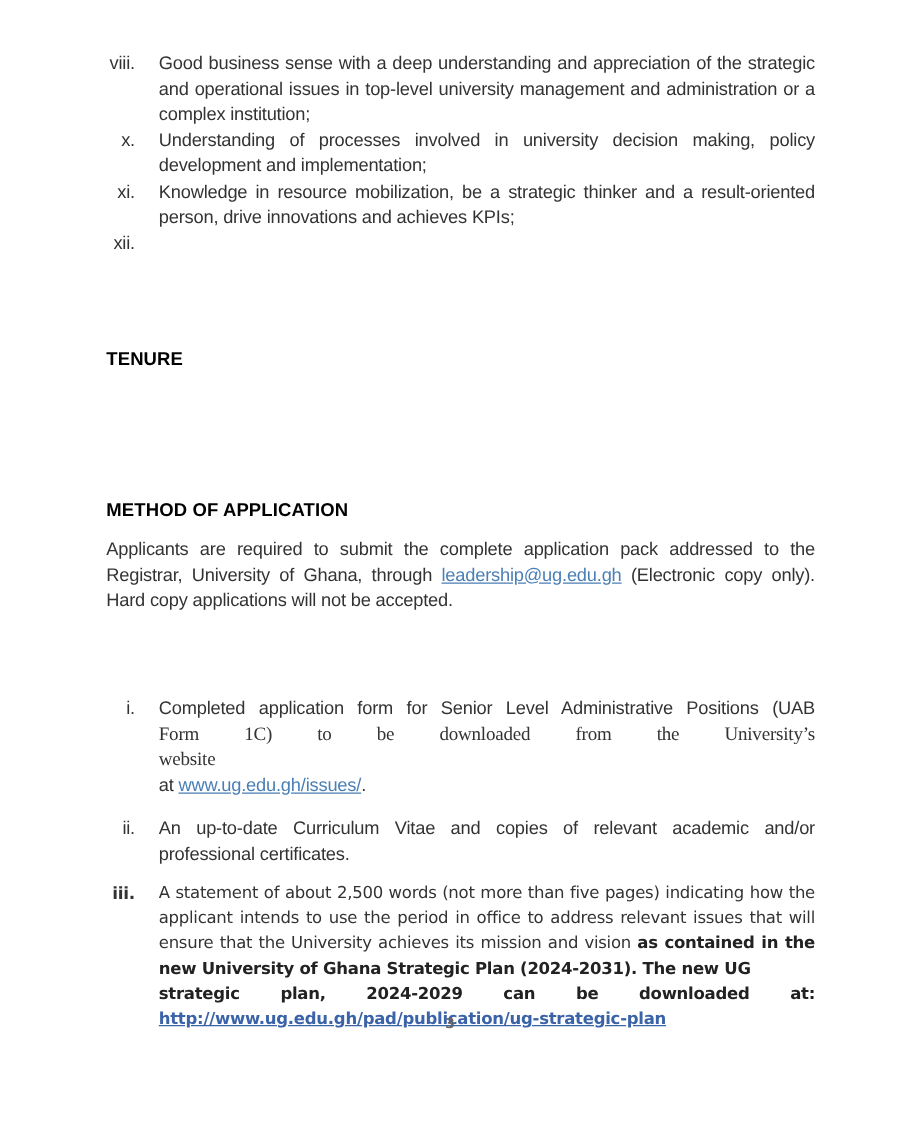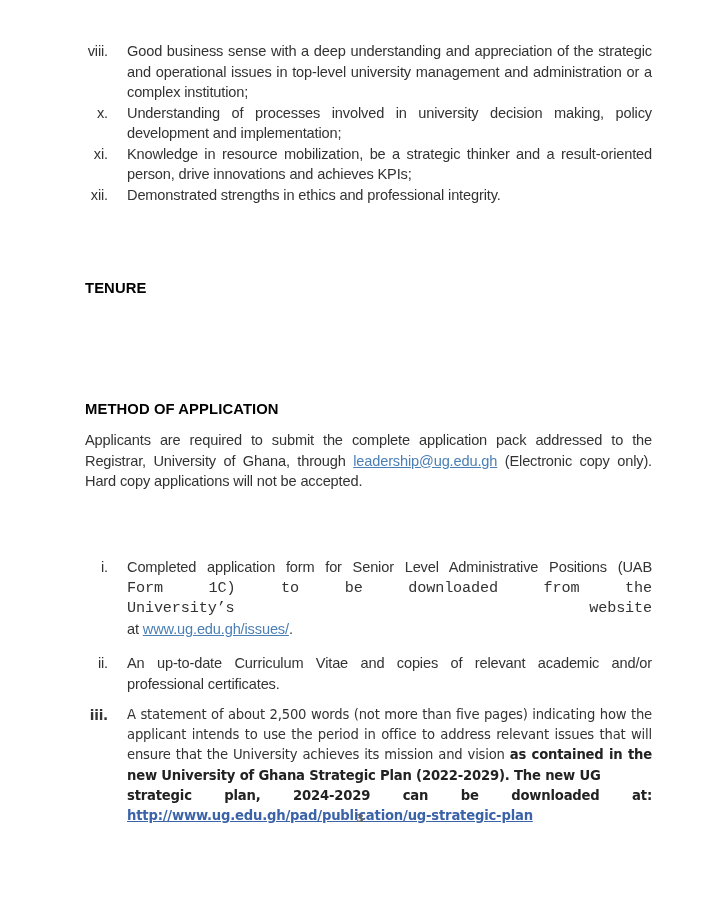--- a/index.html
+++ b/index.html
@@ -71,21 +71,21 @@
       font-size: 14.6px;
       line-height: 21px;
       font-weight: bold;
       color: #1f1f1f;
       letter-spacing: -0.25px;
     }
     a.link {
       color: #4a7fb5;
       text-decoration: underline;
     }
-    .serif { font-family: Liberation Mono, monospace; font-size: 15.2px; word-spacing: 28px; }
+    .serif { font-family: Liberation Serif, serif; font-size: 15.2px; word-spacing: 28px; }
     .calibri {
       font-family: "DejaVu Sans", sans-serif;
       font-size: 13.2px;
       line-height: 20.2px;
       letter-spacing: -0.2px;
     }
     .calibri b { color: #222; }
     .calibri a.link { color: #3a63a8; }
     .wide { word-spacing: 44px; text-align-last: justify; display: block; }
     .page-num {
@@ -113,21 +113,20 @@
     <div class="item">
       <span class="marker">x.</span>
       <span class="text">Understanding of processes involved in university decision making, policy development and implementation;</span>
     </div>
     <div class="item">
       <span class="marker">xi.</span>
       <span class="text">Knowledge in resource mobilization, be a strategic thinker and a result-oriented person, drive innovations and achieves KPIs;</span>
     </div>
     <div class="item">
       <span class="marker">xii.</span>
-      <span class="text">Demonstrated strengths in ethics and professional integrity.</span>
     </div>
   </div>
 
   <div class="heading" style="top:280px;">TENURE</div>
 
   <div class="heading" style="top:401px;">METHOD OF APPLICATION</div>
   <div class="para" style="top:430px;">
     <span>Applicants are required to submit the complete application pack addressed to the Registrar, University of Ghana, through </span><a class="link">leadership@ug.edu.gh</a><span> (Electronic copy only). Hard copy applications will not be accepted.</span>
   </div>
 
@@ -143,21 +142,21 @@
     </div>
 
     <div class="item" style="margin-top:14px;">
       <span class="marker">ii.</span>
       <span class="text">An up-to-date Curriculum Vitae and copies of relevant academic and/or professional certificates.</span>
     </div>
 
     <div class="item calibri" style="margin-top:11px;">
       <span class="marker" style="font-weight:bold;font-size:13.5px;">iii.</span>
       <span class="text">
-        <span>A statement of about 2,500 words (not more than five pages) indicating how the applicant intends to use the period in office to address relevant issues that will ensure that the University achieves its mission and vision </span><b>as contained in the new University of Ghana Strategic Plan (2022-2029).  The new UG</b>
+        <span>A statement of about 2,500 words (not more than five pages) indicating how the applicant intends to use the period in office to address relevant issues that will ensure that the University achieves its mission and vision </span><b>as contained in the new University of Ghana Strategic Plan (2024-2031).  The new UG</b>
         <b class="wide" style="word-spacing:0;">strategic plan, 2024-2029 can be downloaded at:</b>
         <a class="link" style="font-weight:bold;">http://www.ug.edu.gh/pad/publication/ug-strategic-plan</a>
       </span>
     </div>
   </div>
 
   <div class="page-num">3</div>
 </div>
 
 </body></html>

